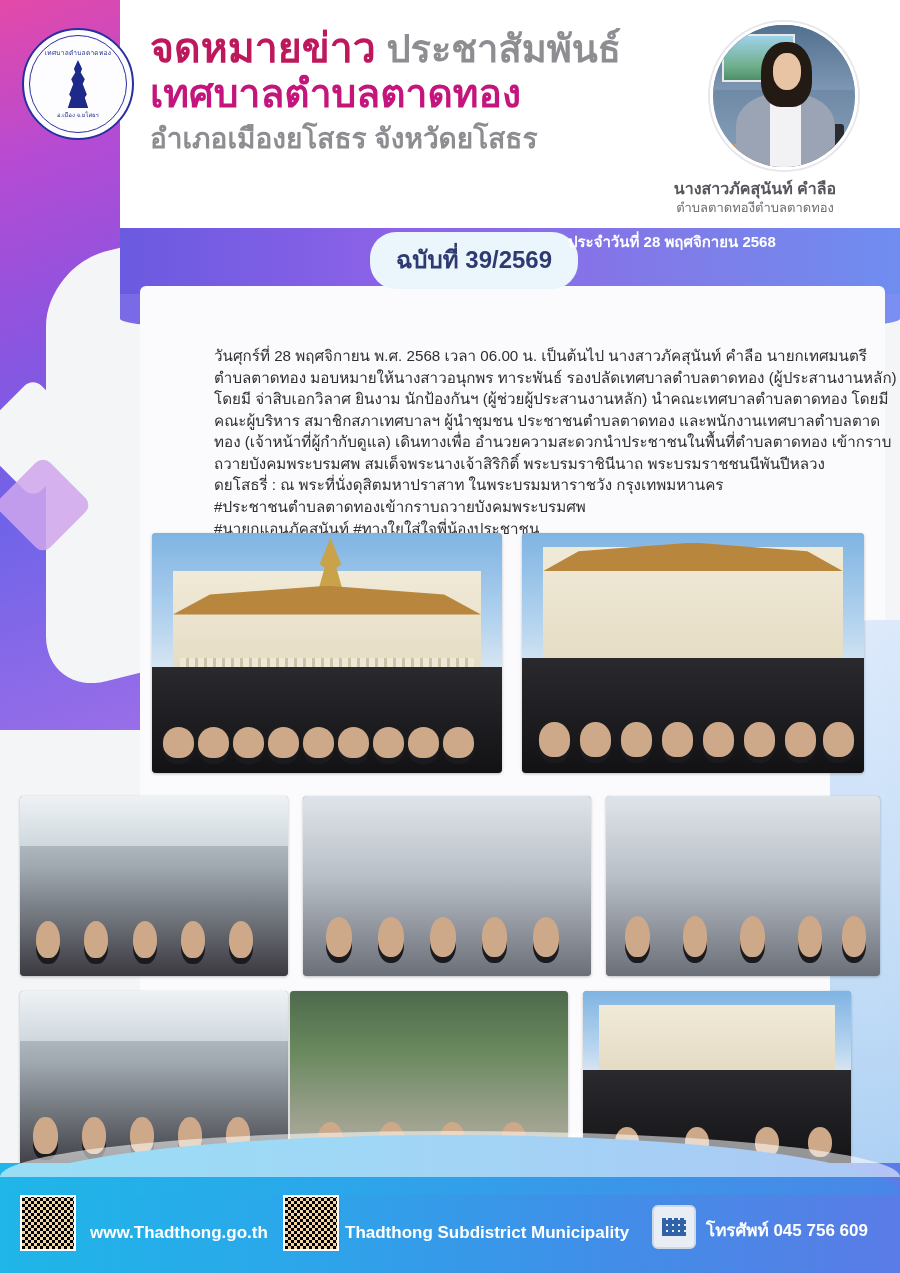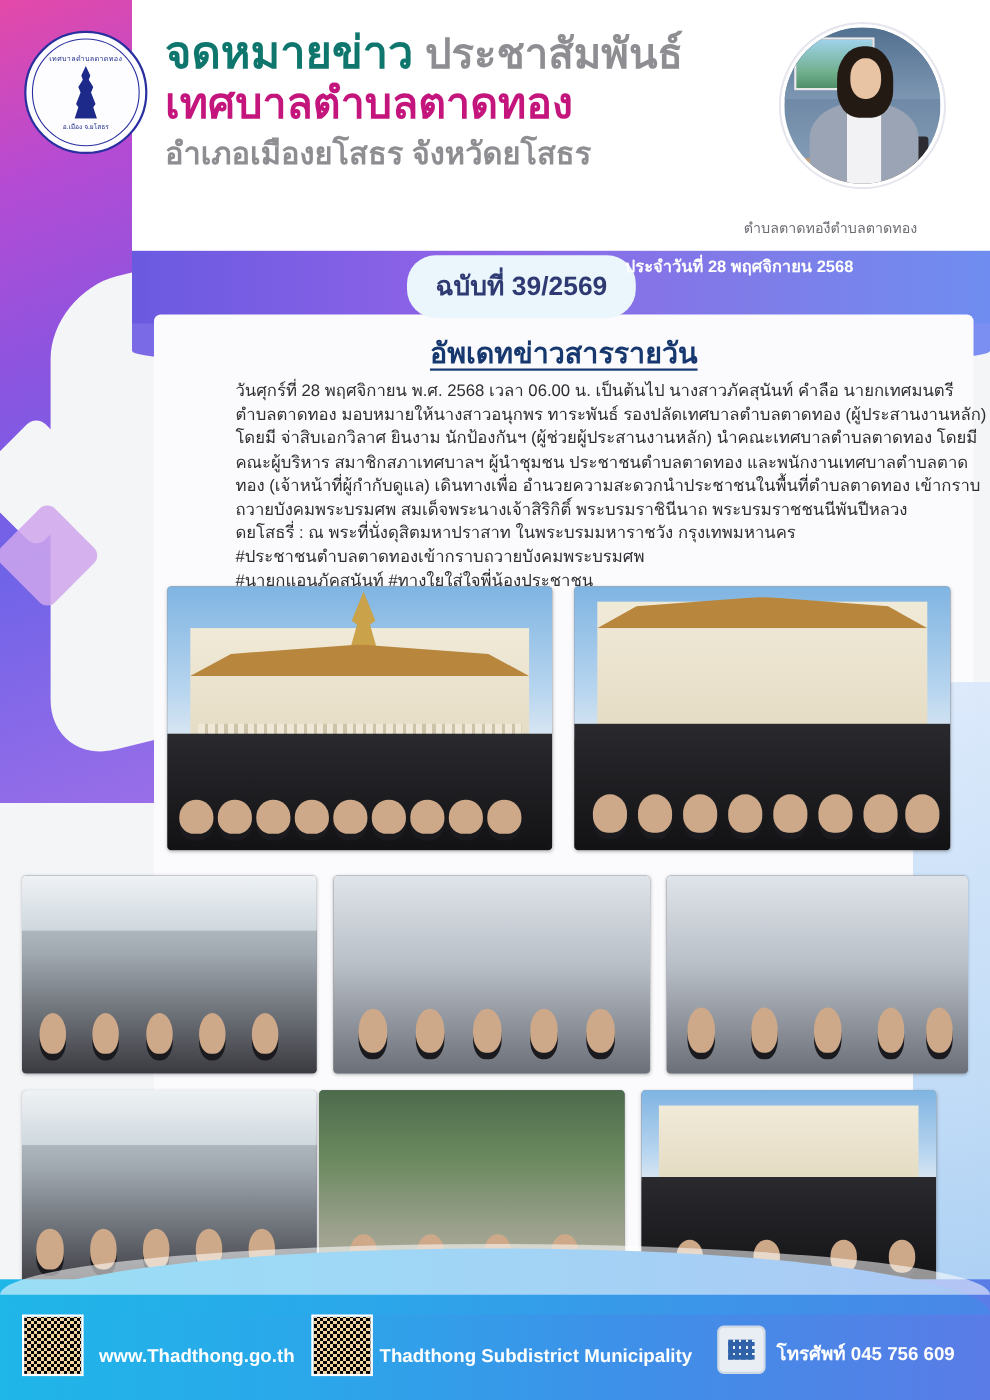--- a/index.html
+++ b/index.html
@@ -148,21 +148,21 @@
     left: 150px; top: 26px;
     width: 540px;
   }
   .title-line1 {
     font-size: 38px;
     line-height: 1.08;
     color: #8e8e92;
     font-weight: 700;
   }
   .title-line1 .accent {
-    color: #0f766e;
+    color: #be185d;
     font-size: 41px;
   }
   .title-line2 {
     font-size: 39px;
     line-height: 1.12;
     color: #c3157c;
     font-weight: 700;
     margin-top: 2px;
   }
   .title-line3 {
@@ -418,26 +418,26 @@
   <div class="mayor-photo">
     <div class="mp-wall"></div>
     <div class="mp-window"></div>
     <div class="mp-desk"></div>
     <div class="mp-phone"></div>
     <div class="mp-jacket"></div>
     <div class="mp-shirt"></div>
     <div class="mp-hair"></div>
     <div class="mp-face"></div>
   </div>
+  <div class="mayor-name">นางสาวภัคสุนันท์ คำลือ</div>
   <div class="mayor-role">ตำบลตาดทองีตำบลตาดทอง</div>
 
   <div class="issue-pill">ฉบับที่ 39/2569</div>
   <div class="issue-date">ประจำวันที่ 28 พฤศจิกายน 2568</div>
 
-  <div class="section-title">อัพเดทข่าวสารรายวัน</div>
   <div class="body-text">
     <p>วันศุกร์ที่ 28 พฤศจิกายน พ.ศ. 2568 เวลา 06.00 น. เป็นต้นไป นางสาวภัคสุนันท์ คำลือ นายกเทศมนตรีตำบลตาดทอง มอบหมายให้นางสาวอนุกพร ทาระพันธ์ รองปลัดเทศบาลตำบลตาดทอง (ผู้ประสานงานหลัก) โดยมี จ่าสิบเอกวิลาศ ยินงาม นักป้องกันฯ (ผู้ช่วยผู้ประสานงานหลัก) นำคณะเทศบาลตำบลตาดทอง โดยมี คณะผู้บริหาร สมาชิกสภาเทศบาลฯ ผู้นำชุมชน ประชาชนตำบลตาดทอง และพนักงานเทศบาลตำบลตาดทอง (เจ้าหน้าที่ผู้กำกับดูแล) เดินทางเพื่อ อำนวยความสะดวกนำประชาชนในพื้นที่ตำบลตาดทอง เข้ากราบถวายบังคมพระบรมศพ สมเด็จพระนางเจ้าสิริกิติ์ พระบรมราชินีนาถ พระบรมราชชนนีพันปีหลวง</p>
     <p>ดยโสธรี่ : ณ พระที่นั่งดุสิตมหาปราสาท ในพระบรมมหาราชวัง กรุงเทพมหานคร</p>
     <p class="tag">#ประชาชนตำบลตาดทองเข้ากราบถวายบังคมพระบรมศพ</p>
     <p class="tag">#นายกแอนภัคสุนันท์ #ทางใยใส่ใจพี่น้องประชาชน</p>
   </div>
 
   <div class="photo" style="left:152px; top:533px; width:350px; height:240px;">
     <div class="sky"></div>
     <div class="palace"></div>

